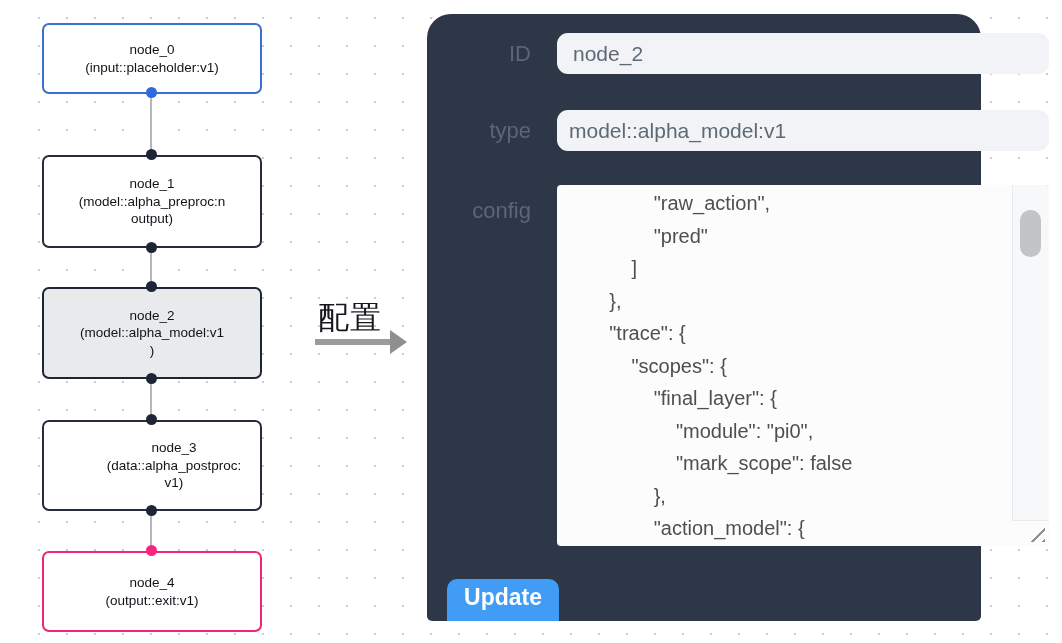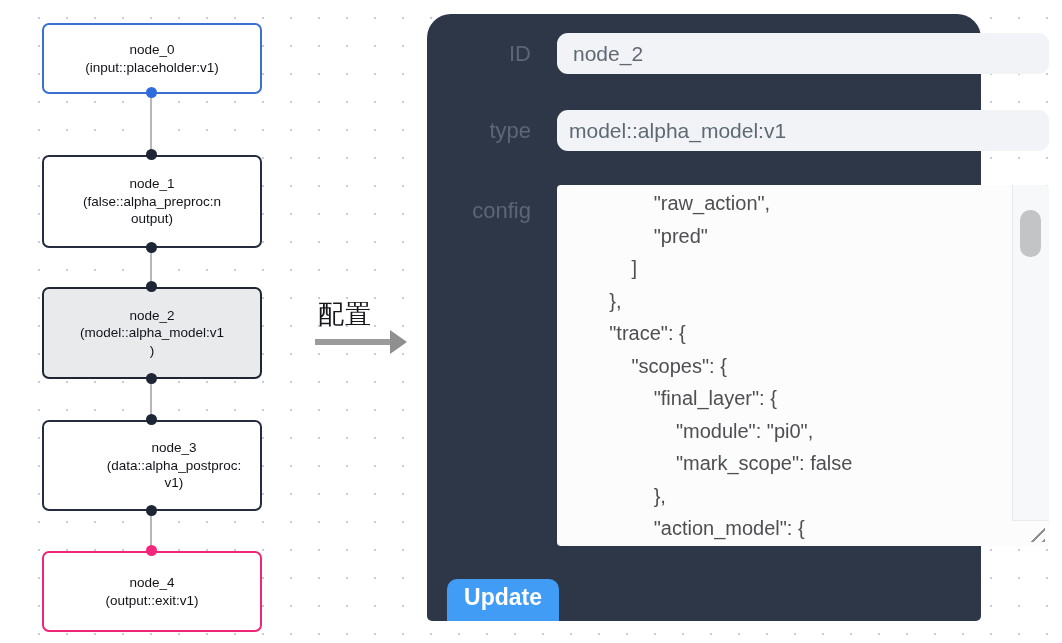--- a/index.html
+++ b/index.html
@@ -69,21 +69,21 @@
     z-index: 3;
   }
   .port-blue { background: #2e6be0; }
   .port-pink { background: #f5267d; }
 
   
   .edge-annotation-label {
     position: absolute;
     left: 299px;
     top: 297px;
-    font-size: 26px;
+    font-size: 31px;
     color: #15171c;
     letter-spacing: 1px;
   }
   .arrow-shaft {
     position: absolute;
     left: 296px;
     top: 339px;
     width: 76px;
     height: 6px;
     background: #9b9b9b;
@@ -223,21 +223,21 @@
     <div class="edge e2"></div>
     <div class="edge e3"></div>
 
     <div class="node node-blue n0">
       <div class="nline">node_0</div>
       <div class="nline">(input::placeholder:v1)</div>
     </div>
 
     <div class="node n1">
       <div class="nline">node_1</div>
-      <div class="nline">(false::alpha_preproc:n</div>
+      <div class="nline">(model::alpha_preproc:n</div>
       <div class="nline">output)</div>
     </div>
 
     <div class="node node-selected n2">
       <div class="nline">node_2</div>
       <div class="nline">(model::alpha_model:v1</div>
       <div class="nline">)</div>
     </div>
 
     <div class="node n3">

